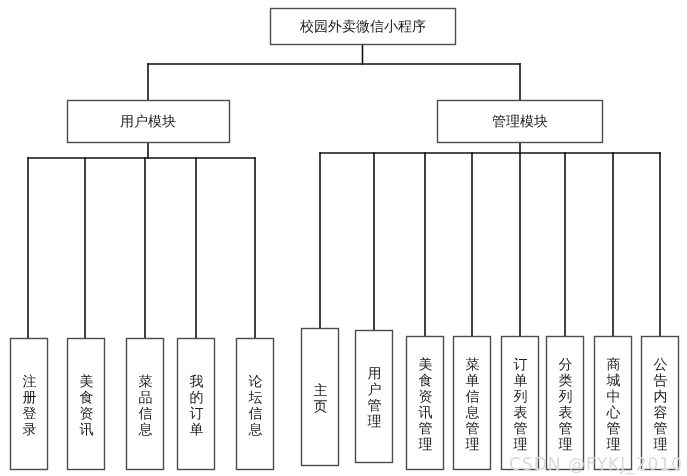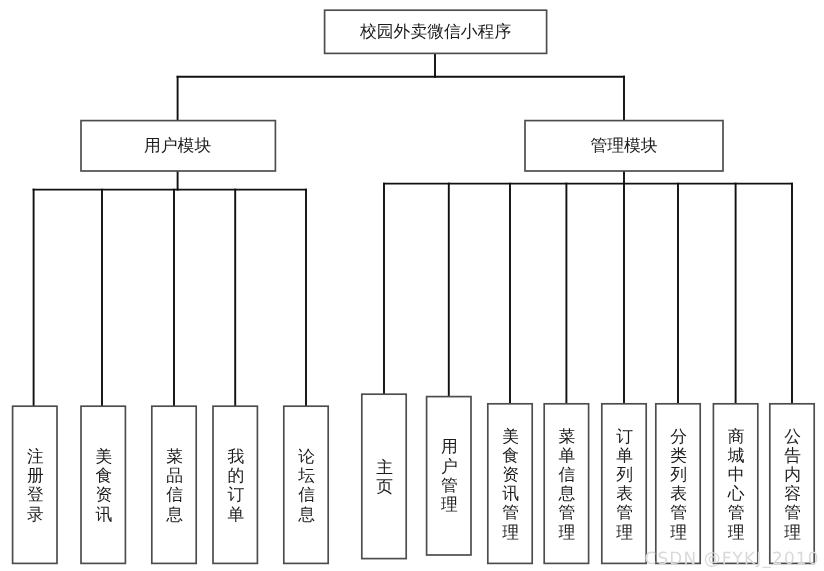--- a/index.html
+++ b/index.html
@@ -62,21 +62,21 @@
   }
   .vlabel span {
     display: block;
     text-align: center;
   }
   .watermark {
     position: absolute;
     right: 4px;
     bottom: 2px;
     font-family: "DejaVu Sans", "Liberation Sans", sans-serif;
-    font-size: 14px;
+    font-size: 17px;
     color: #d9d9d9;
     letter-spacing: 1px;
     user-select: none;
     pointer-events: none;
   }
 </style>
 </head>
 <body>
 
 <div id="diagram-root">

